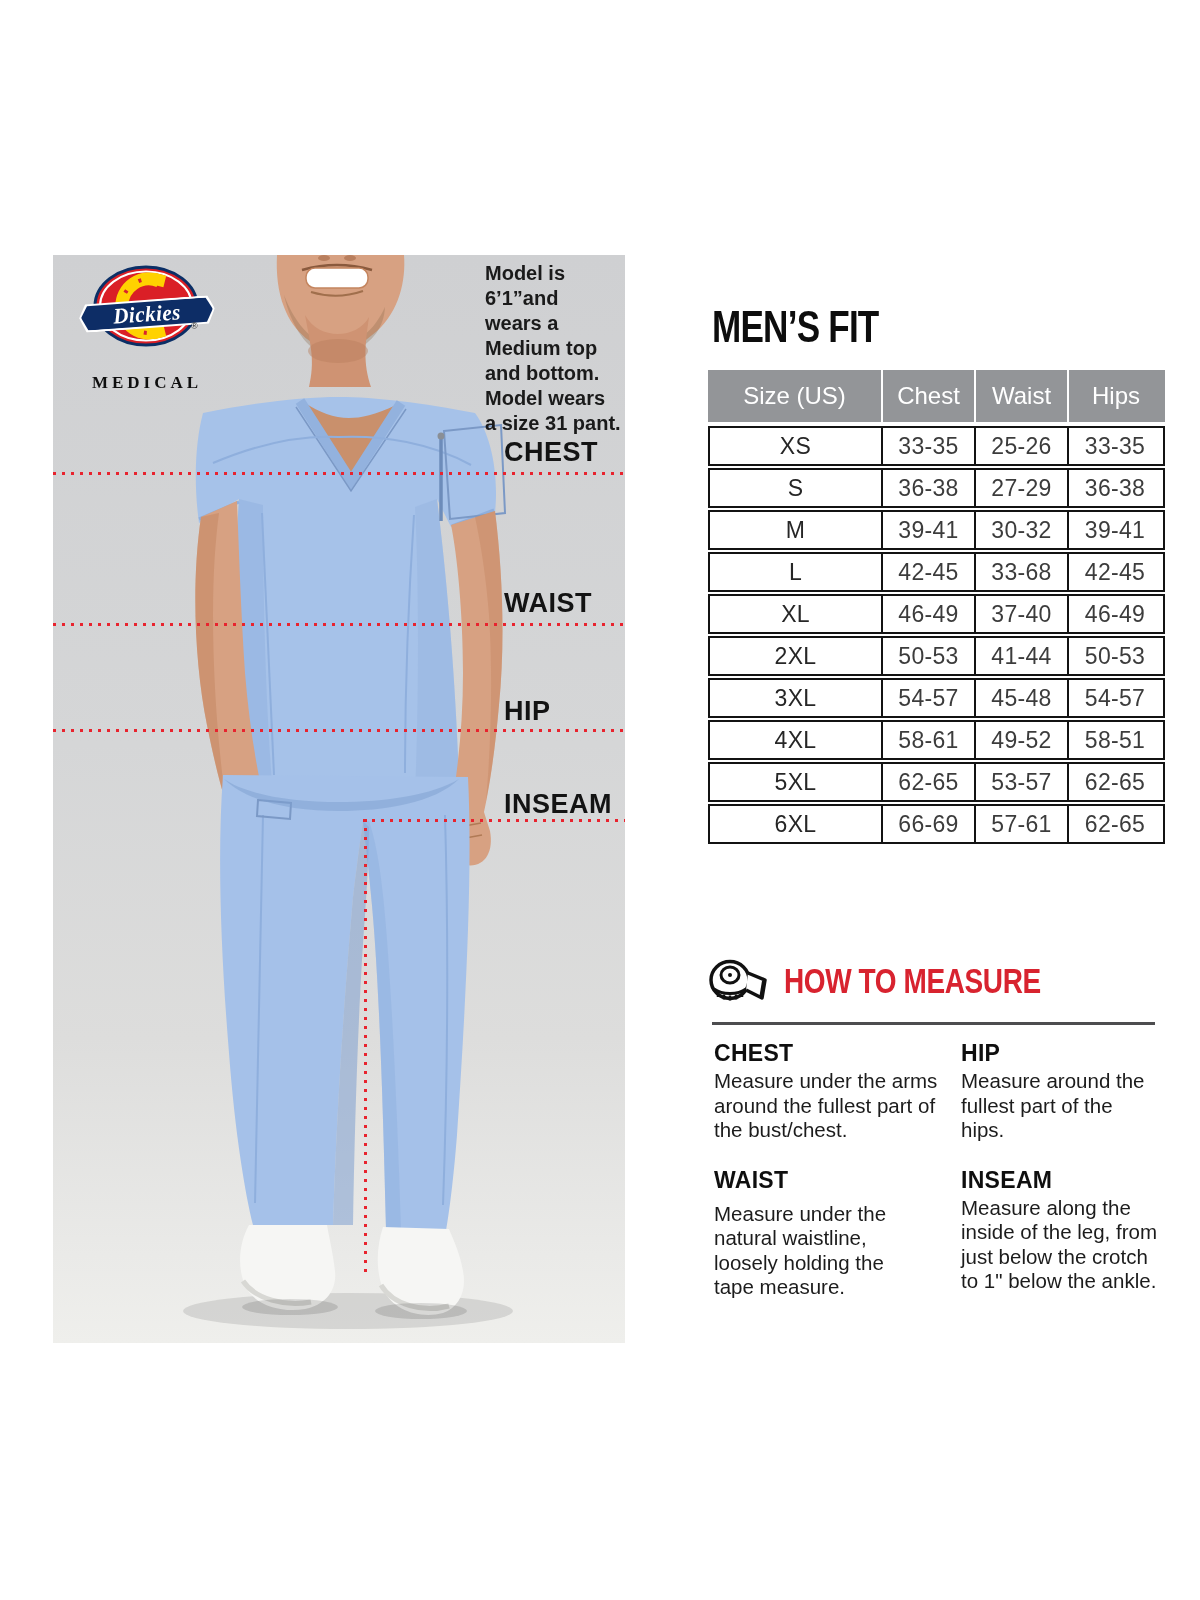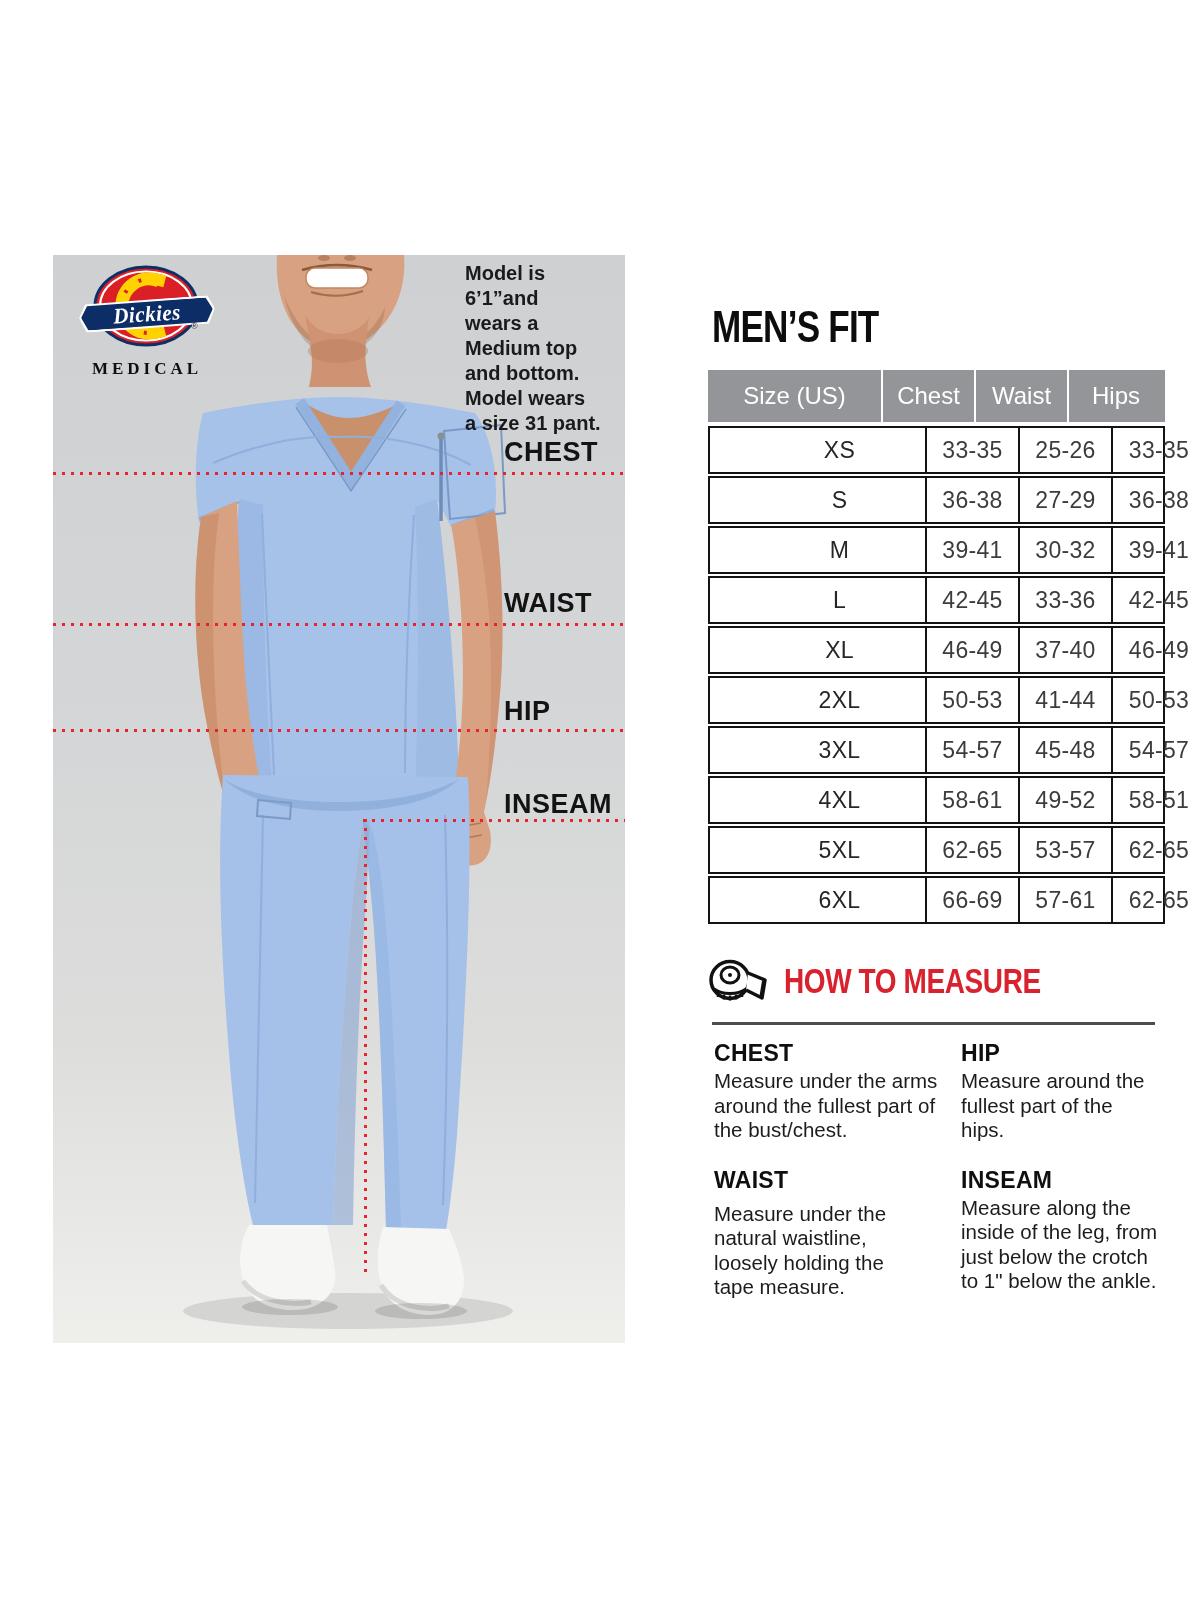--- a/index.html
+++ b/index.html
@@ -30,27 +30,27 @@
   .banner-outer{position:absolute;inset:0;background:#fff;
     clip-path:polygon(0% 50%,5% 6%,95% 0%,100% 45%,95% 94%,5% 100%);}
   .banner-inner{position:absolute;inset:2px;background:#0d2d66;
     clip-path:polygon(0% 50%,5% 6%,95% 0%,100% 45%,95% 94%,5% 100%);
     display:flex;align-items:center;justify-content:center;}
   .banner-inner span{
     font-family:"Liberation Serif",serif;font-style:italic;font-weight:700;
     font-size:21px;color:#fff;letter-spacing:0.5px;transform:scaleY(1.05);}
   .reg-mark{position:absolute;left:112px;top:58px;font-size:9px;color:#30302e;}
   .brand-sub{
-    margin-top:4px;text-align:center;width:136px;
+    margin-top:18px;text-align:center;width:136px;
     font-family:"Liberation Serif",serif;font-weight:700;font-size:17px;
     letter-spacing:4px;color:#0f0f0f;}
 
   
   .model-note{
-    position:absolute;left:412px;top:6px;width:138px;
+    position:absolute;left:432px;top:6px;width:138px;
     font-size:20px;font-weight:700;line-height:25px;color:#1a1a1a;white-space:pre-line;}
 
   
   .m-label{position:absolute;left:451px;font-size:27px;font-weight:700;color:#131313;letter-spacing:0.5px;}
   .label-chest{top:182px;}
   .label-waist{top:333px;}
   .label-hip{top:441px;}
   .label-inseam{top:534px;}
   .dotline{position:absolute;height:3px;
     background-image:repeating-linear-gradient(to right,var(--dot-red) 0 3px,transparent 3px 9px);}
@@ -74,21 +74,21 @@
   .size-table{position:absolute;left:708px;top:370px;width:457px;}
   .thead{
     display:grid;grid-template-columns:173px 93px 93px 96px;
     background:var(--header-gray);height:52px;margin-bottom:4px;}
   .th{
     display:flex;align-items:center;justify-content:center;
     color:#fff;font-size:24px;font-weight:400;text-align:center;}
   .th + .th{border-left:2px solid #fff;}
   .trow{
     display:grid;grid-template-columns:171px 93px 93px 94px;
-    height:48px;border:2px solid #131313;background:#fff;margin-bottom:2px;padding-left:44px;}
+    height:40px;border:2px solid #131313;background:#fff;margin-bottom:2px;}
   .td{
     display:flex;align-items:center;justify-content:center;
     font-size:23px;color:#3c3c3c;letter-spacing:0.3px;}
   .td.size-cell{color:#262626;}
   .td + .td{border-left:2px solid #131313;}
 
   
   .htm-header{position:absolute;left:708px;top:956px;display:flex;align-items:center;}
   .tape-icon{margin-right:14px;}
   .htm-title{
@@ -260,21 +260,21 @@
     </div>
     <div class="trow">
       <div class="td size-cell">M</div>
       <div class="td">39-41</div>
       <div class="td">30-32</div>
       <div class="td">39-41</div>
     </div>
     <div class="trow">
       <div class="td size-cell">L</div>
       <div class="td">42-45</div>
-      <div class="td">33-36</div>
+      <div class="td">33-68</div>
       <div class="td">42-45</div>
     </div>
     <div class="trow">
       <div class="td size-cell">XL</div>
       <div class="td">46-49</div>
       <div class="td">37-40</div>
       <div class="td">46-49</div>
     </div>
     <div class="trow">
       <div class="td size-cell">2XL</div>

